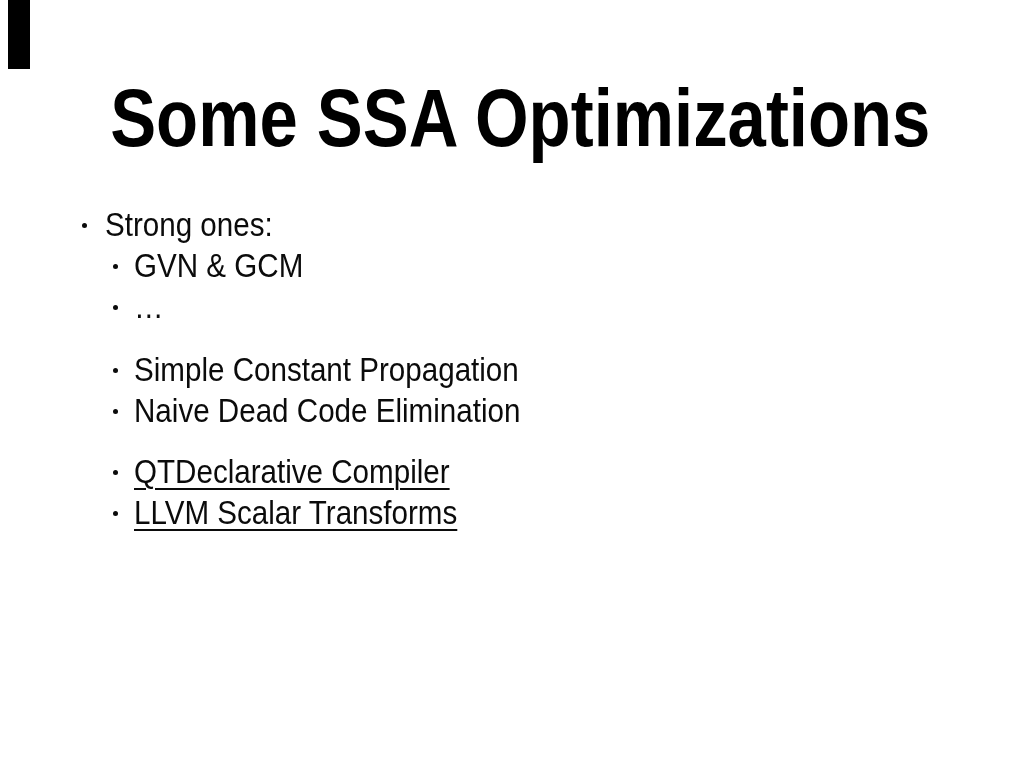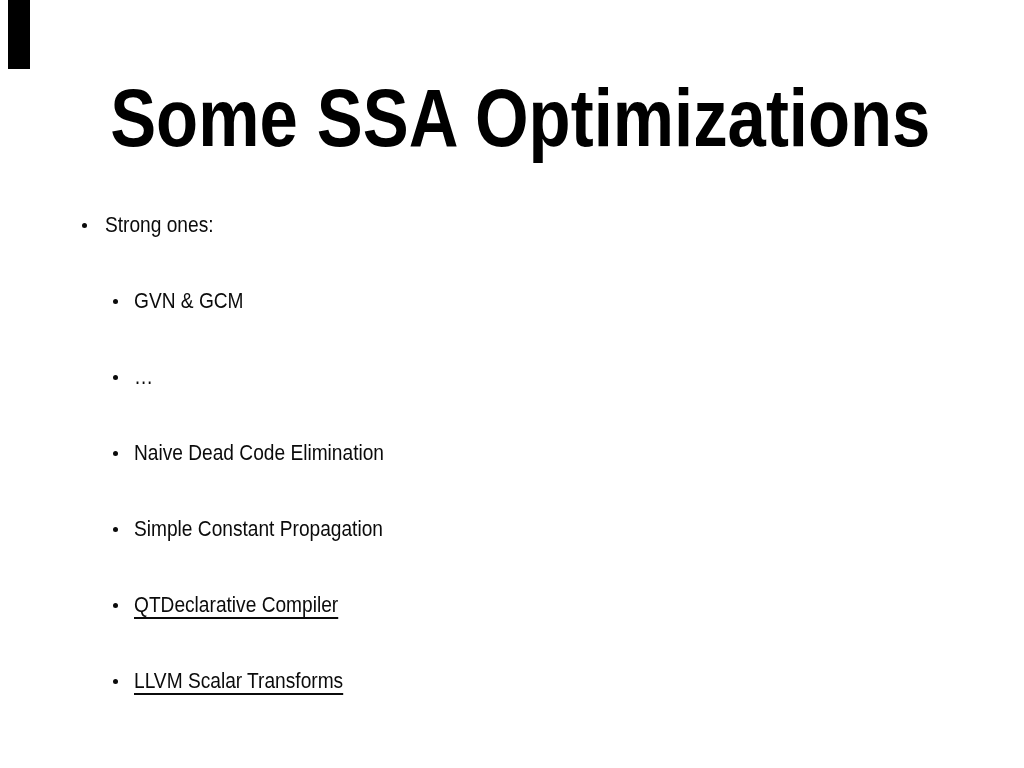--- a/index.html
+++ b/index.html
@@ -21,29 +21,29 @@
     font-size:82px;line-height:82px;font-weight:700;
     color:#000000;white-space:nowrap;
   }
   .title-inner{
     display:inline-block;
     transform:scaleX(0.84);
     transform-origin:50% 0;
   }
   .bullets{
     position:absolute;left:82px;top:204px;
-    font-size:22px;
+    font-size:34px;
   }
   .line{
     position:relative;
     height:41px;line-height:41px;
     white-space:nowrap;
   }
   .l1{padding-left:23px;}
-  .l2{margin-left:31px;padding-left:21px;margin-top:35px;}
+  .l2{margin-left:31px;padding-left:21px;}
   .dot{
     position:absolute;left:0;top:19px;
     width:5px;height:5px;border-radius:50%;
     background:#0b0b0b;
   }
   .txt{
     display:inline-block;
     transform:scaleX(0.87);
     transform-origin:0 50%;
   }
@@ -81,25 +81,25 @@
       </div>
       <div class="line l2">
         <span class="dot"></span>
         <span class="txt">…</span>
       </div>
     </div>
 
     <div class="group group-2">
       <div class="line l2">
         <span class="dot"></span>
-        <span class="txt">Naive Dead Code Elimination</span>
+        <span class="txt">Simple Constant Propagation</span>
       </div>
       <div class="line l2">
         <span class="dot"></span>
-        <span class="txt">Simple Constant Propagation</span>
+        <span class="txt">Naive Dead Code Elimination</span>
       </div>
     </div>
 
     <div class="group group-3">
       <div class="line l2">
         <span class="dot"></span>
         <span class="txt link">QTDeclarative Compiler</span>
       </div>
       <div class="line l2">
         <span class="dot"></span>

